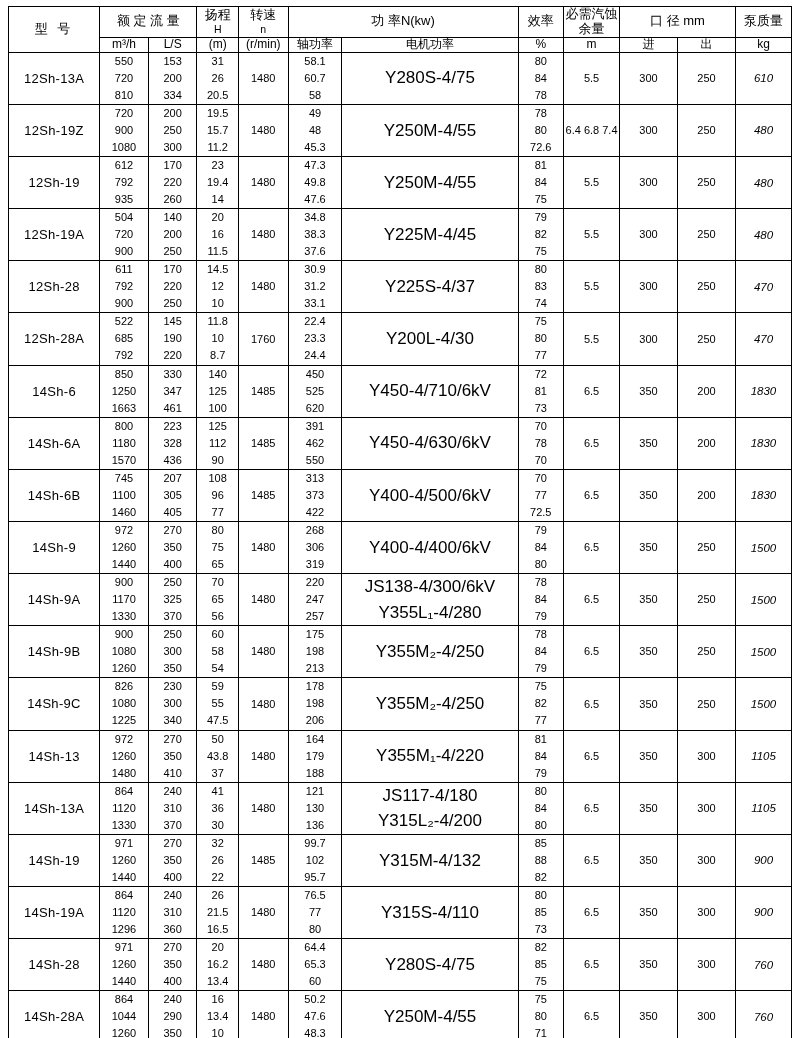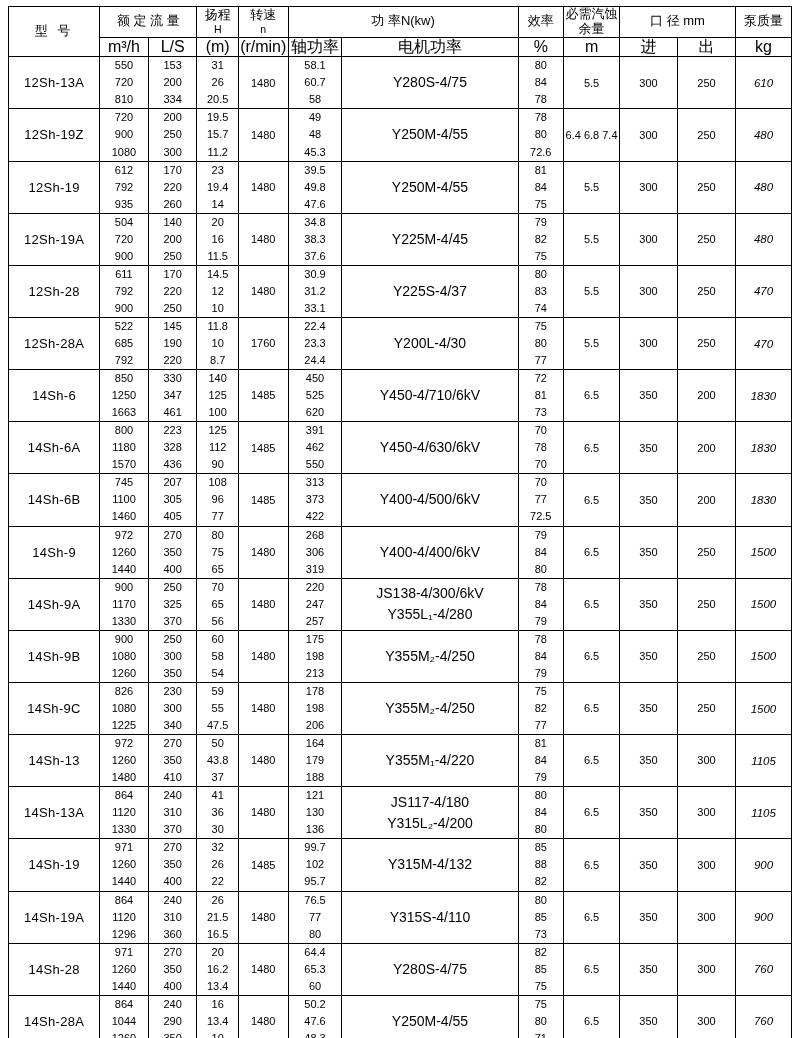--- a/index.html
+++ b/index.html
@@ -1,25 +1,25 @@
 <!DOCTYPE html>
 <html><head>
 <meta charset="utf-8">
 <style>
   html,body{margin:0;padding:0;background:#fff;}
   body{width:800px;font-family:"Liberation Sans","DejaVu Sans",sans-serif;color:#000;}
   #wrap{width:800px;padding:6px 8px 8px 8px;box-sizing:border-box;}
   table{border-collapse:collapse;width:784px;table-layout:fixed;}
   td,th{border:1px solid #000;text-align:center;vertical-align:middle;font-weight:normal;padding:0;}
   .hdr td{font-size:13px;line-height:1.15;}
-  .hdr .sub{font-size:16px;}
+  .hdr .sub{font-size:12px;}
   .model{font-size:13px;letter-spacing:.3px;text-align:center;}
   .tri{font-size:11px;line-height:1.55;white-space:pre-line;}
   .mid{font-size:11px;line-height:1.15;}
-  .mot{font-size:14px;line-height:1.5;white-space:pre-line;}
+  .mot{font-size:17px;line-height:1.5;white-space:pre-line;}
   .mass{font-size:11.5px;font-style:italic;}
   .unit{font-size:10.5px;}
   .sp3{letter-spacing:3px;}
   col.c-model{width:88px;}
   col.c-q1{width:47px;}
   col.c-q2{width:47px;}
   col.c-h{width:40px;}
   col.c-n{width:48px;}
   col.c-shaft{width:52px;}
   col.c-motor{width:170px;}
@@ -137,21 +137,21 @@
           <td class="tri">612
 792
 935</td>
           <td class="tri">170
 220
 260</td>
           <td class="tri">23
 19.4
 14</td>
           <td class="mid">1480</td>
-          <td class="tri">39.5
+          <td class="tri">47.3
 49.8
 47.6</td>
           <td class="mot">Y250M-4/55</td>
           <td class="tri">81
 84
 75</td>
           <td class="mid">5.5</td>
           <td class="mid">300</td>
           <td class="mid">250</td>
           <td class="mass">480</td>

